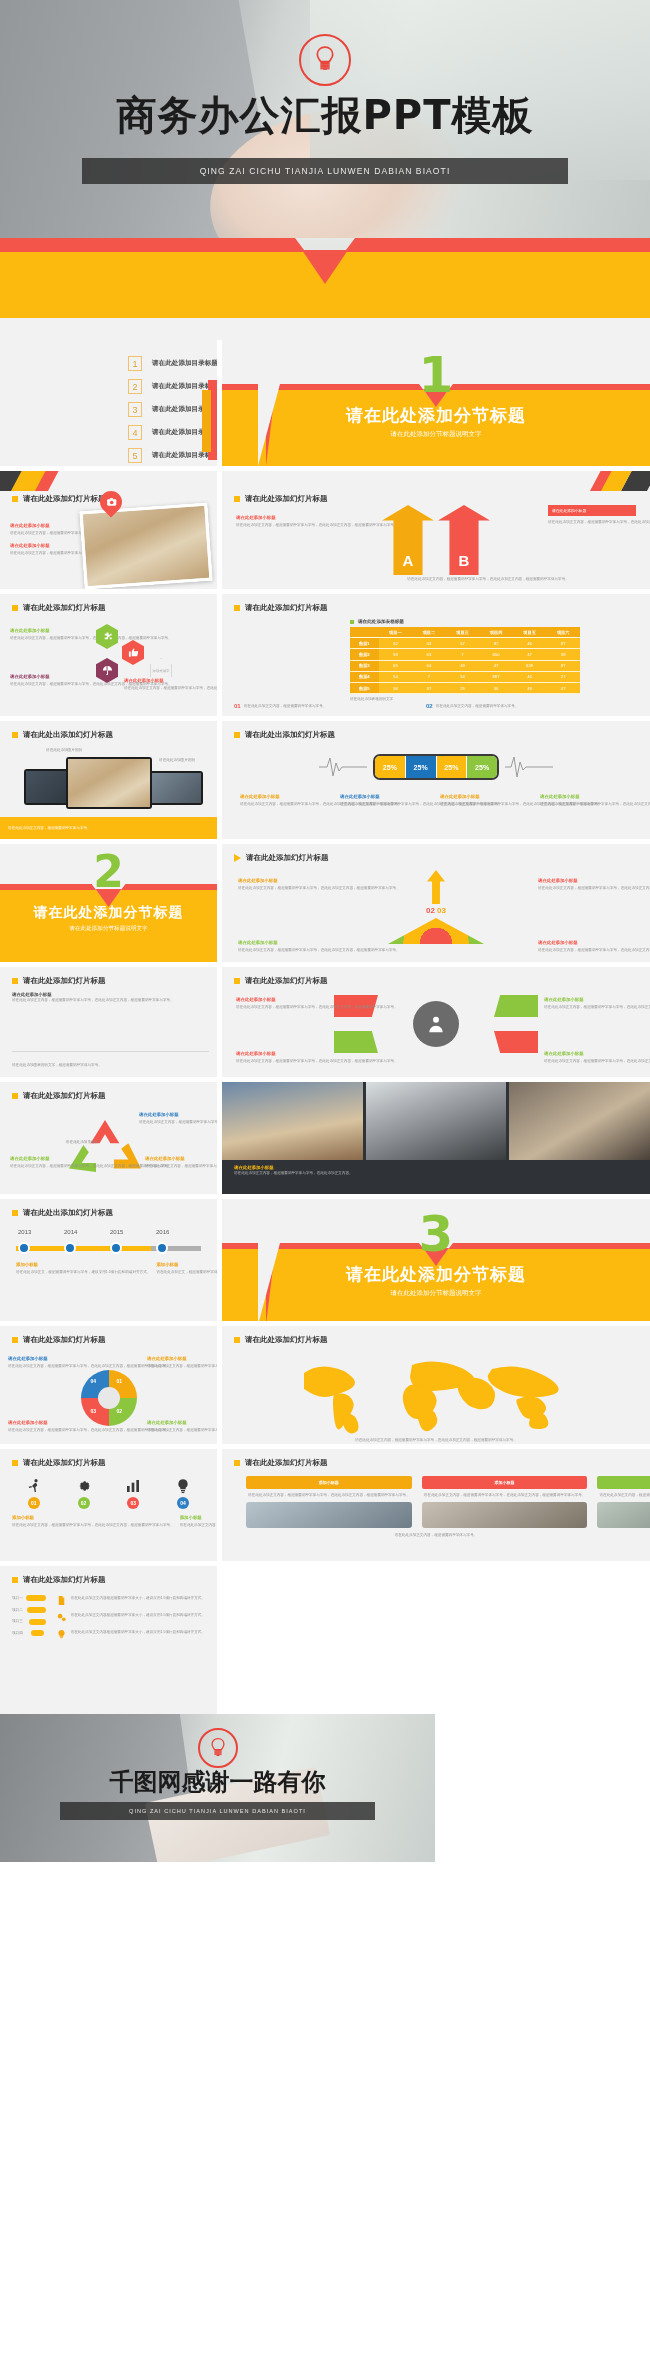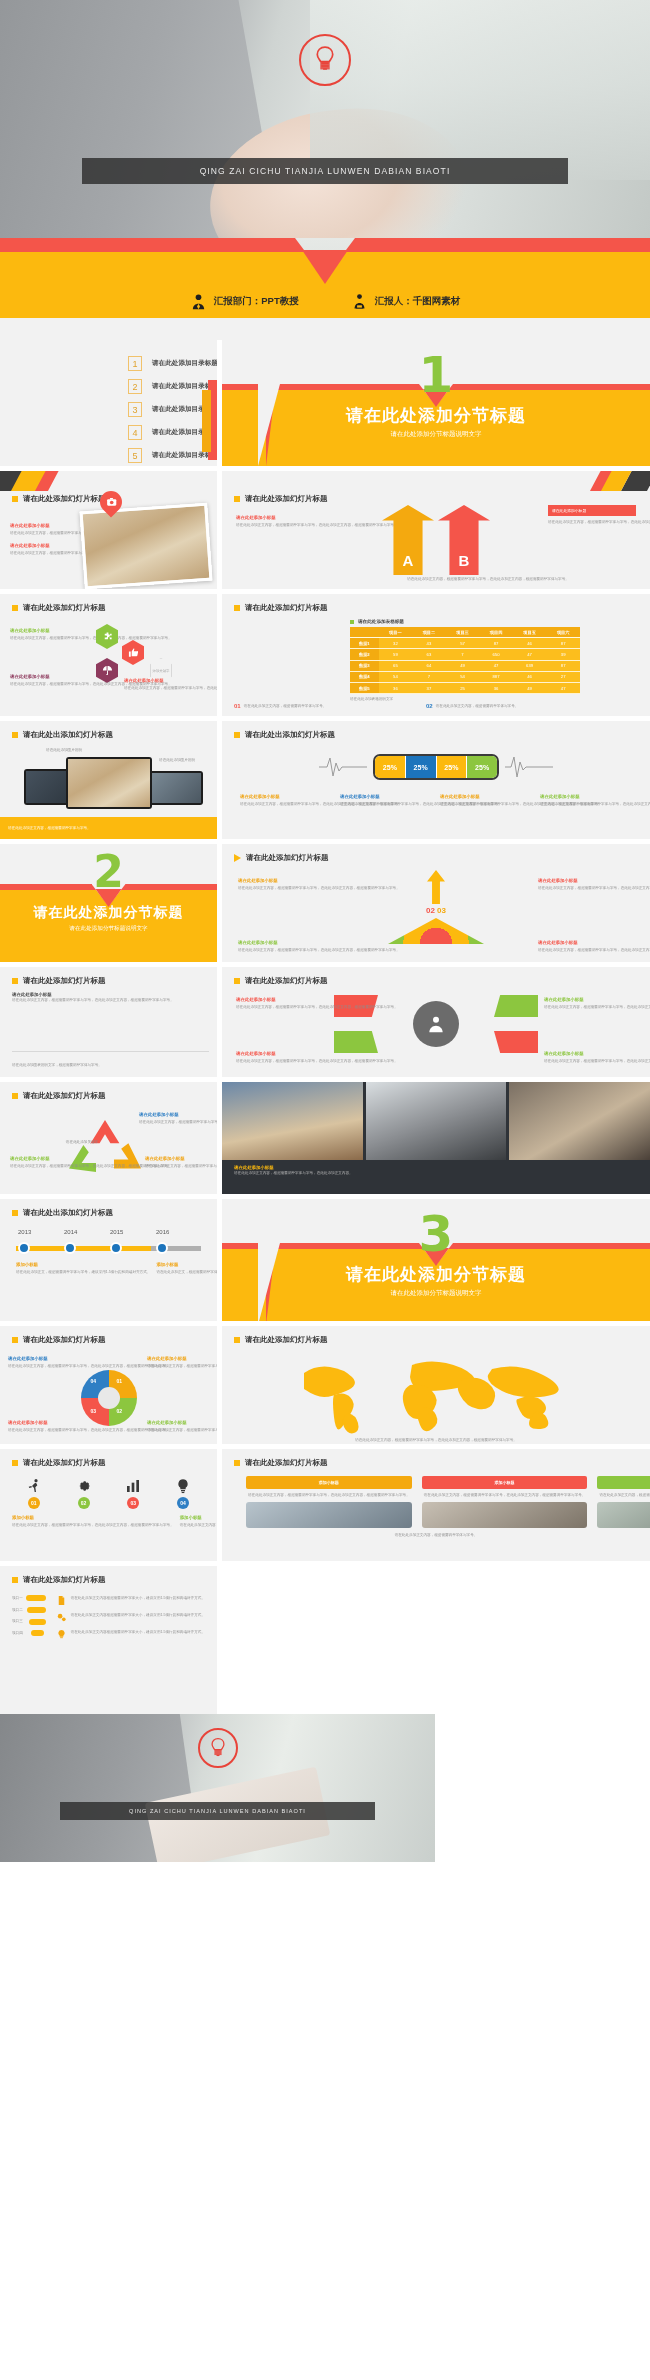--- a/index.html
+++ b/index.html
@@ -195,49 +195,31 @@
     <div class="cover-hand"></div>
     <div class="bulb-circle">
       <svg viewBox="0 0 24 28">
           <g fill="none" stroke="#e8443a" stroke-width="1.6">
         <path d="M12 2C7.6 2 4.8 5 4.8 8.8c0 3 2.2 4.8 3.1 6.6h8.2c.9-1.8 3.1-3.6 3.1-6.6C19.2 5 16.4 2 12 2z"></path>
         <path d="M8.6 17h6.8M8.6 19.6h6.8M10.2 22.4h3.6"></path>
           </g>
         <rect x="7.6" y="15.6" width="8.8" height="7.2" fill="#e8443a" opacity=".85"></rect>
       </svg>
     </div>
+    <div class="cover-title">商务办公汇报PPT模板</div>
     <div class="cover-bar">
       <span>QING ZAI CICHU TIANJIA LUNWEN DABIAN BIAOTI</span>
     </div>
   </div>
 
   <div class="ribbon">
     <div class="red"></div>
     <div class="yellow"></div>
     <div class="notch"></div>
     <div class="notch2"></div>
-    <div class="ribbon-info">
-      <div class="itm">
-        <svg viewBox="0 0 24 24">
-          <circle cx="12" cy="6" r="4" fill="#1f1f1f"></circle>
-          <path d="M4 23c0-5 3.6-8 8-8s8 3 8 8z" fill="#1f1f1f"></path>
-          <path d="M12 15l2.2 4-2.2 4-2.2-4z" fill="#fcb90e"></path>
-        </svg>
-        <span>汇报部门：PPT教授</span>
-      </div>
-      <div class="itm">
-        <svg viewBox="0 0 24 24">
-          <circle cx="12" cy="5" r="3.4" fill="#1f1f1f"></circle>
-          <path d="M5 22c0-5 3.2-8 7-8s7 3 7 8z" fill="#1f1f1f"></path>
-          <rect x="7" y="16" width="10" height="6" rx="1" fill="#1f1f1f"></rect>
-          <rect x="8.6" y="17.4" width="6.8" height="3.2" fill="#fcb90e"></rect>
-        </svg>
-        <span>汇报人：千图网素材</span>
-      </div>
-    </div>
     <div class="white-bottom"></div>
   </div>
 
   <div class="row">
     
     <div class="slide half toc">
       <div class="toc-items">
         <div class="toc-item">
           <div class="num">1</div>
           <div class="t">请在此处添加目录标题</div>
@@ -961,19 +943,20 @@
       <div class="tab"></div>
       <div class="bulb-circle" style="top:14px;width:40px;height:40px;">
         <svg viewBox="0 0 24 28" style="width:20px;height:23px;">
           <g fill="none" stroke="#e8443a" stroke-width="1.6">
             <path d="M12 2C7.6 2 4.8 5 4.8 8.8c0 3 2.2 4.8 3.1 6.6h8.2c.9-1.8 3.1-3.6 3.1-6.6C19.2 5 16.4 2 12 2z"></path>
             <path d="M10.2 22.4h3.6"></path>
             </g>
           <rect x="7.6" y="15.6" width="8.8" height="6.4" fill="#e8443a" opacity=".85"></rect>
         </svg>
       </div>
+      <div class="title">千图网感谢一路有你</div>
       <div class="bar2">
         <span>QING ZAI CICHU TIANJIA LUNWEN DABIAN BIAOTI</span>
       </div>
     </div>
   </div>
 
 </div>
 
 </body></html>

